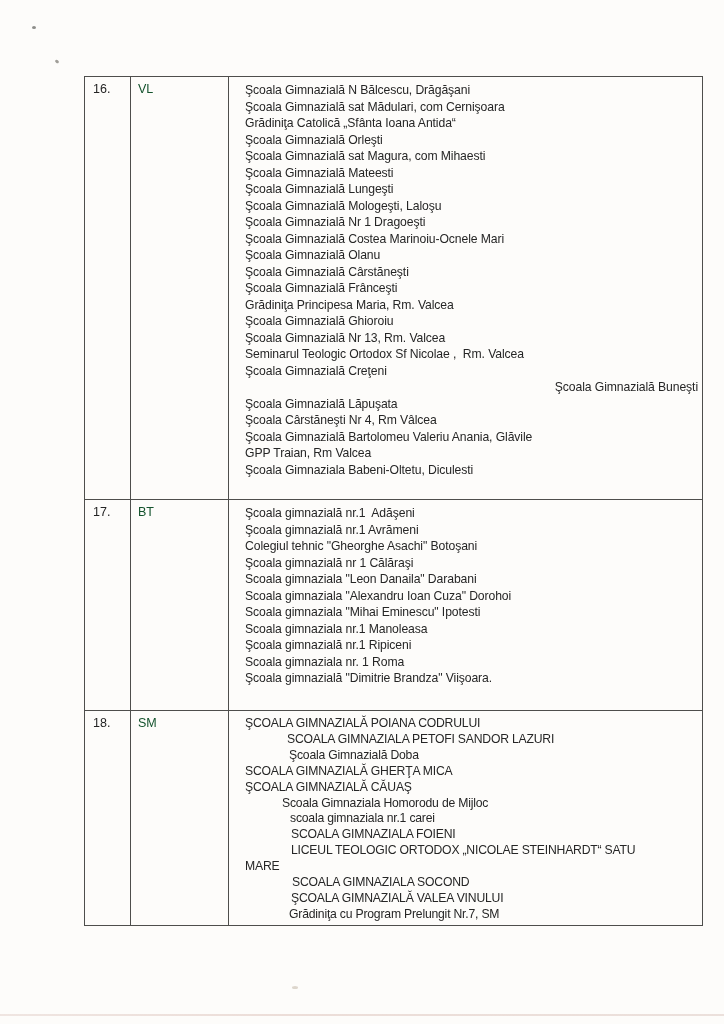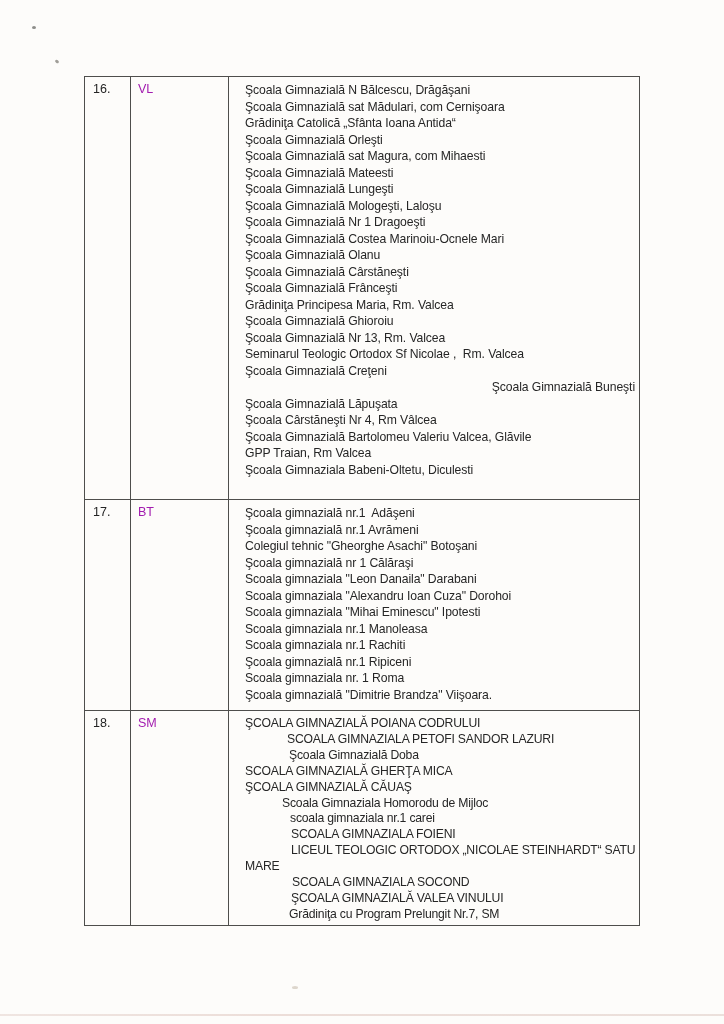--- a/index.html
+++ b/index.html
@@ -11,21 +11,21 @@
     height: 1024px;
     position: relative;
     overflow: hidden;
     background: #fdfcfa;
     font-family: "Liberation Sans", sans-serif;
   }
   .doc-table {
     position: absolute;
     left: 84px;
     top: 76px;
-    width: 556px;
+    width: 619px;
     border: 1px solid #4e4e4c;
     box-sizing: border-box;
   }
   .row {
     display: flex;
     border-bottom: 1px solid #4e4e4c;
     box-sizing: border-box;
   }
   .row:last-child { border-bottom: none; }
   .row-0 { height: 423px; }
@@ -40,21 +40,21 @@
     font-size: 12.5px;
     color: #242424;
   }
   .cell-code {
     width: 98px;
     min-width: 98px;
     border-right: 1px solid #4e4e4c;
     box-sizing: border-box;
     padding: 5px 0 0 7px;
     font-size: 12.5px;
-    color: #a21caf;
+    color: #14532d;
   }
   .cell-schools {
     flex: 1;
     box-sizing: border-box;
     padding: 5px 4px 0 8px;
     overflow: hidden;
     margin-left: 8px;
   }
   .school-line {
     font-size: 12.2px;
@@ -114,38 +114,37 @@
           <div class="school-line" style="padding-left: 0px;">Şcoala Gimnazială Cârstăneşti</div>
           <div class="school-line" style="padding-left: 0px;">Şcoala Gimnazială Frânceşti</div>
           <div class="school-line" style="padding-left: 0px;">Grădiniţa Principesa Maria, Rm. Valcea</div>
           <div class="school-line" style="padding-left: 0px;">Şcoala Gimnazială Ghioroiu</div>
           <div class="school-line" style="padding-left: 0px;">Şcoala Gimnazială Nr 13, Rm. Valcea</div>
           <div class="school-line" style="padding-left: 0px;">Seminarul Teologic Ortodox Sf Nicolae ,  Rm. Valcea</div>
           <div class="school-line" style="padding-left: 0px;">Şcoala Gimnazială Creţeni</div>
           <div class="school-line" style="padding-left: 0px; text-align: right;">Şcoala Gimnazială Buneşti</div>
           <div class="school-line" style="padding-left: 0px;">Şcoala Gimnazială Lăpuşata</div>
           <div class="school-line" style="padding-left: 0px;">Şcoala Cârstăneşti Nr 4, Rm Vâlcea</div>
-          <div class="school-line" style="padding-left: 0px;">Şcoala Gimnazială Bartolomeu Valeriu Valcea, Glăvile</div>
+          <div class="school-line" style="padding-left: 0px;">Şcoala Gimnazială Bartolomeu Valeriu Anania, Glăvile</div>
           <div class="school-line" style="padding-left: 0px;">GPP Traian, Rm Valcea</div>
           <div class="school-line" style="padding-left: 0px;">Şcoala Gimnaziala Babeni-Oltetu, Diculesti</div>
         </div>
       </div>
       <div class="row row-1">
         <div class="cell-no">17.</div>
         <div class="cell-code">BT</div>
         <div class="cell-schools">
           <div class="school-line" style="padding-left: 0px;">Şcoala gimnazială nr.1  Adăşeni</div>
           <div class="school-line" style="padding-left: 0px;">Şcoala gimnazială nr.1 Avrămeni</div>
           <div class="school-line" style="padding-left: 0px;">Colegiul tehnic "Gheorghe Asachi" Botoşani</div>
           <div class="school-line" style="padding-left: 0px;">Şcoala gimnazială nr 1 Călăraşi</div>
           <div class="school-line" style="padding-left: 0px;">Scoala gimnaziala "Leon Danaila" Darabani</div>
           <div class="school-line" style="padding-left: 0px;">Scoala gimnaziala "Alexandru Ioan Cuza" Dorohoi</div>
           <div class="school-line" style="padding-left: 0px;">Scoala gimnaziala "Mihai Eminescu" Ipotesti</div>
           <div class="school-line" style="padding-left: 0px;">Scoala gimnaziala nr.1 Manoleasa</div>
-          <div class="school-line" style="padding-left: 0px;">Scoala gimnaziala nr.1 Rachiti</div>
           <div class="school-line" style="padding-left: 0px;">Şcoala gimnazială nr.1 Ripiceni</div>
           <div class="school-line" style="padding-left: 0px;">Scoala gimnaziala nr. 1 Roma</div>
           <div class="school-line" style="padding-left: 0px;">Şcoala gimnazială "Dimitrie Brandza" Viişoara.</div>
         </div>
       </div>
       <div class="row row-2">
         <div class="cell-no">18.</div>
         <div class="cell-code">SM</div>
         <div class="cell-schools">
           <div class="school-line" style="padding-left: 0px;">ŞCOALA GIMNAZIALĂ POIANA CODRULUI</div>

